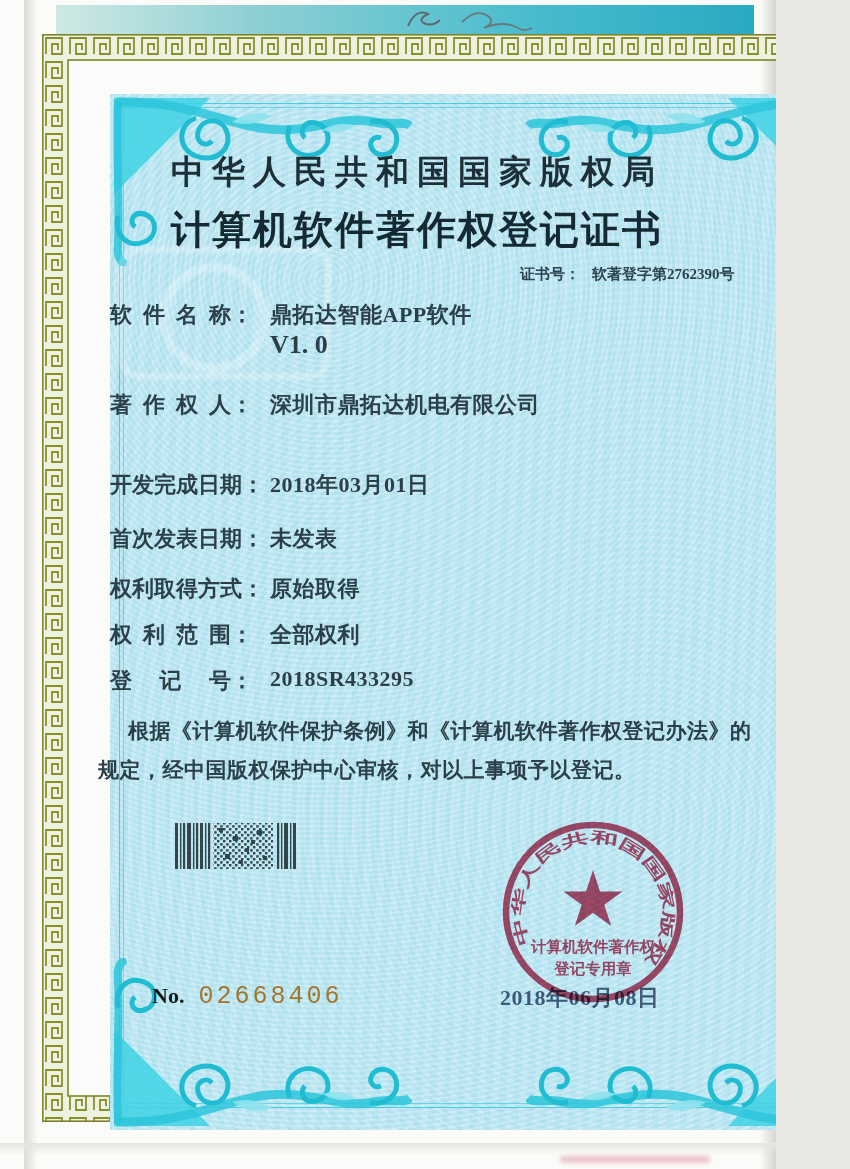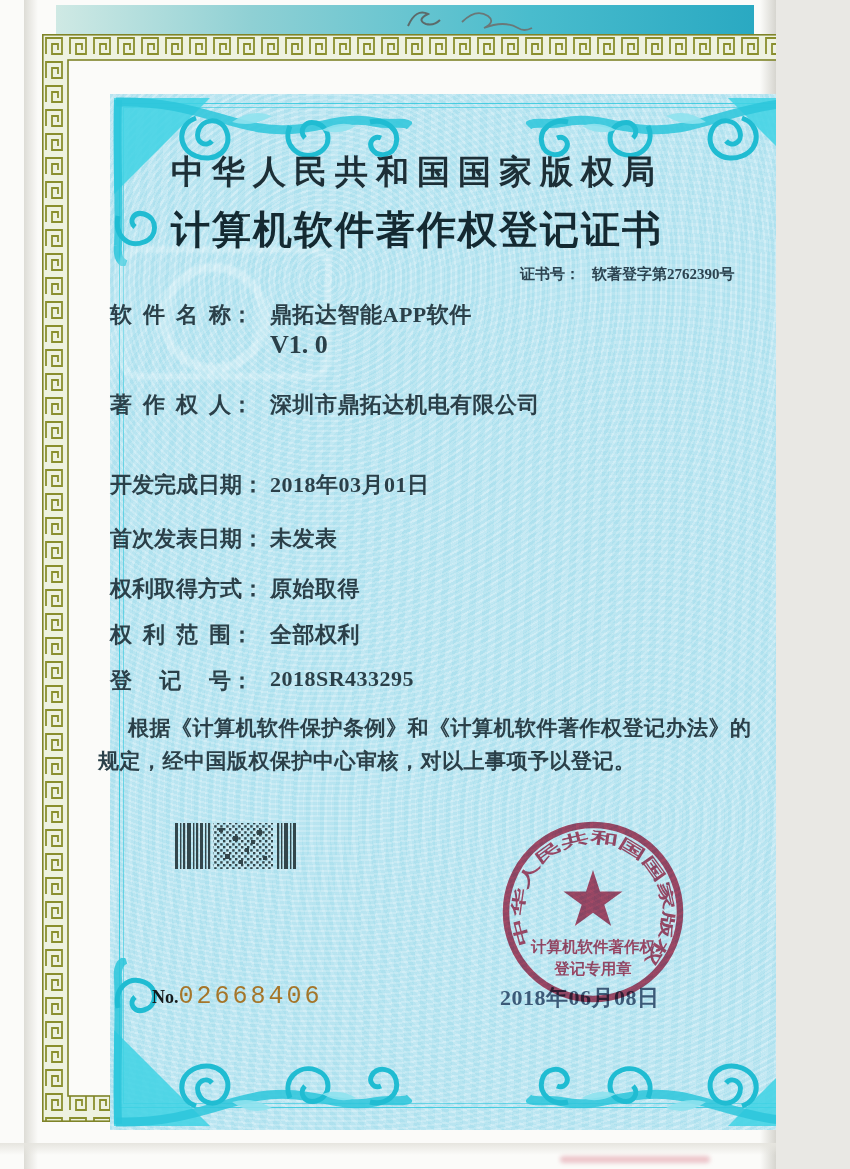--- a/index.html
+++ b/index.html
@@ -53,31 +53,31 @@
   .cert-title{position:absolute;left:55px;top:203px;width:724px;text-align:center;
     font-size:39px;font-weight:bold;letter-spacing:2px;color:#142931;}
   .certno-line{position:absolute;left:520px;top:265px;font-size:15px;font-weight:bold;color:#2c4350;text-align:center;}
   .certno-line .lab{margin-right:12px;}
 
   .field-row{position:absolute;left:110px;font-size:22px;font-weight:bold;color:#2b4049;}
   .field-row .f-label{position:absolute;left:0;top:0;white-space:pre;}
   .field-row .f-value{position:absolute;left:160px;top:0;white-space:pre;letter-spacing:.5px;}
   .value2{position:absolute;left:270px;top:330px;font-size:26px;font-weight:bold;color:#2b4049;}
 
-  .statement{position:absolute;left:98px;top:712px;width:662px;font-size:21px;line-height:33px;
+  .statement{position:absolute;left:98px;top:712px;width:662px;font-size:21px;line-height:39px;
     font-weight:600;color:#2b4049;text-indent:30px;letter-spacing:.5px;}
 
   .barcode{position:absolute;left:175px;top:822px;}
 
   .issue-date{position:absolute;left:500px;top:983px;font-size:22px;font-weight:bold;
     color:#3c5a78;letter-spacing:.5px;z-index:4;}
   .seal{position:absolute;left:498px;top:817px;z-index:5;mix-blend-mode:multiply;opacity:.9;}
 
   .serial{position:absolute;left:152px;top:982px;z-index:4;}
-  .serial .no-lab{font-size:18px;font-weight:bold;color:#15191b;}
+  .serial .no-lab{font-size:22px;font-weight:bold;color:#15191b;margin-right:14px;}
   .serial .no-val{font-family:"Liberation Mono","DejaVu Sans Mono",monospace;
     font-size:25px;color:#a16207;letter-spacing:3px;opacity:.85;}
 
   .handwriting{position:absolute;left:390px;top:0px;z-index:6;}
 </style>
 </head>
 <body>
 
 <div id="page">
 

